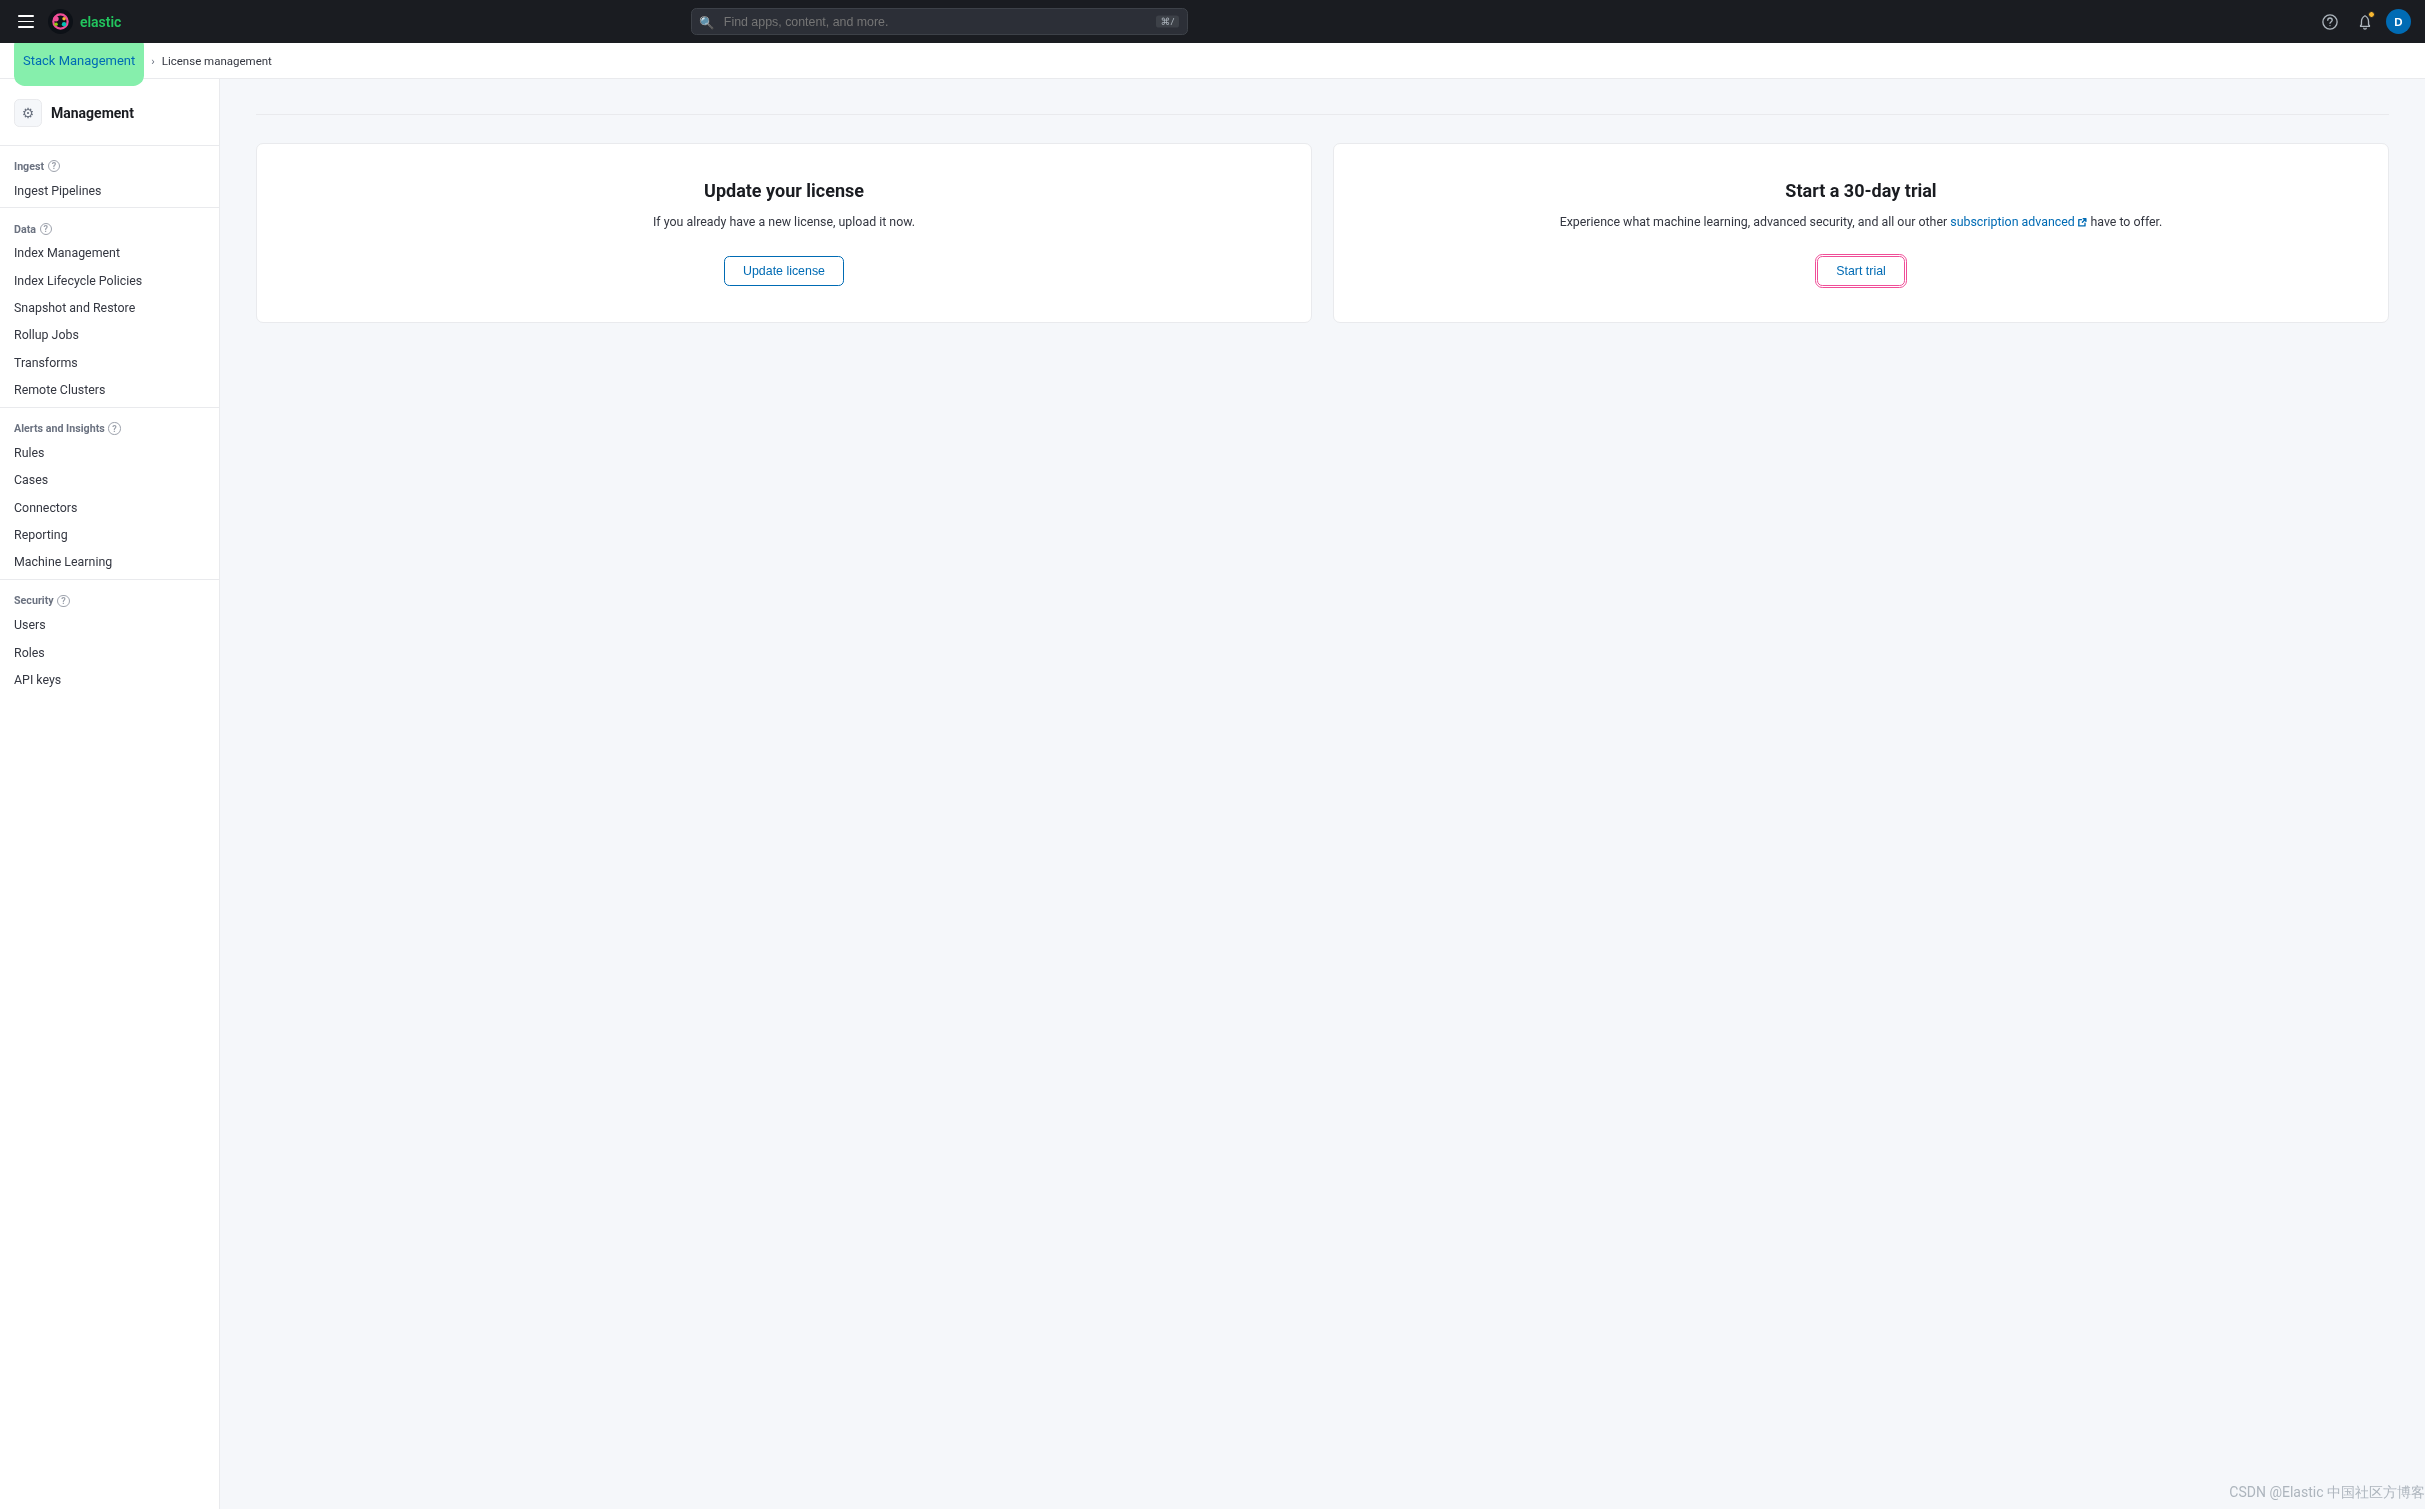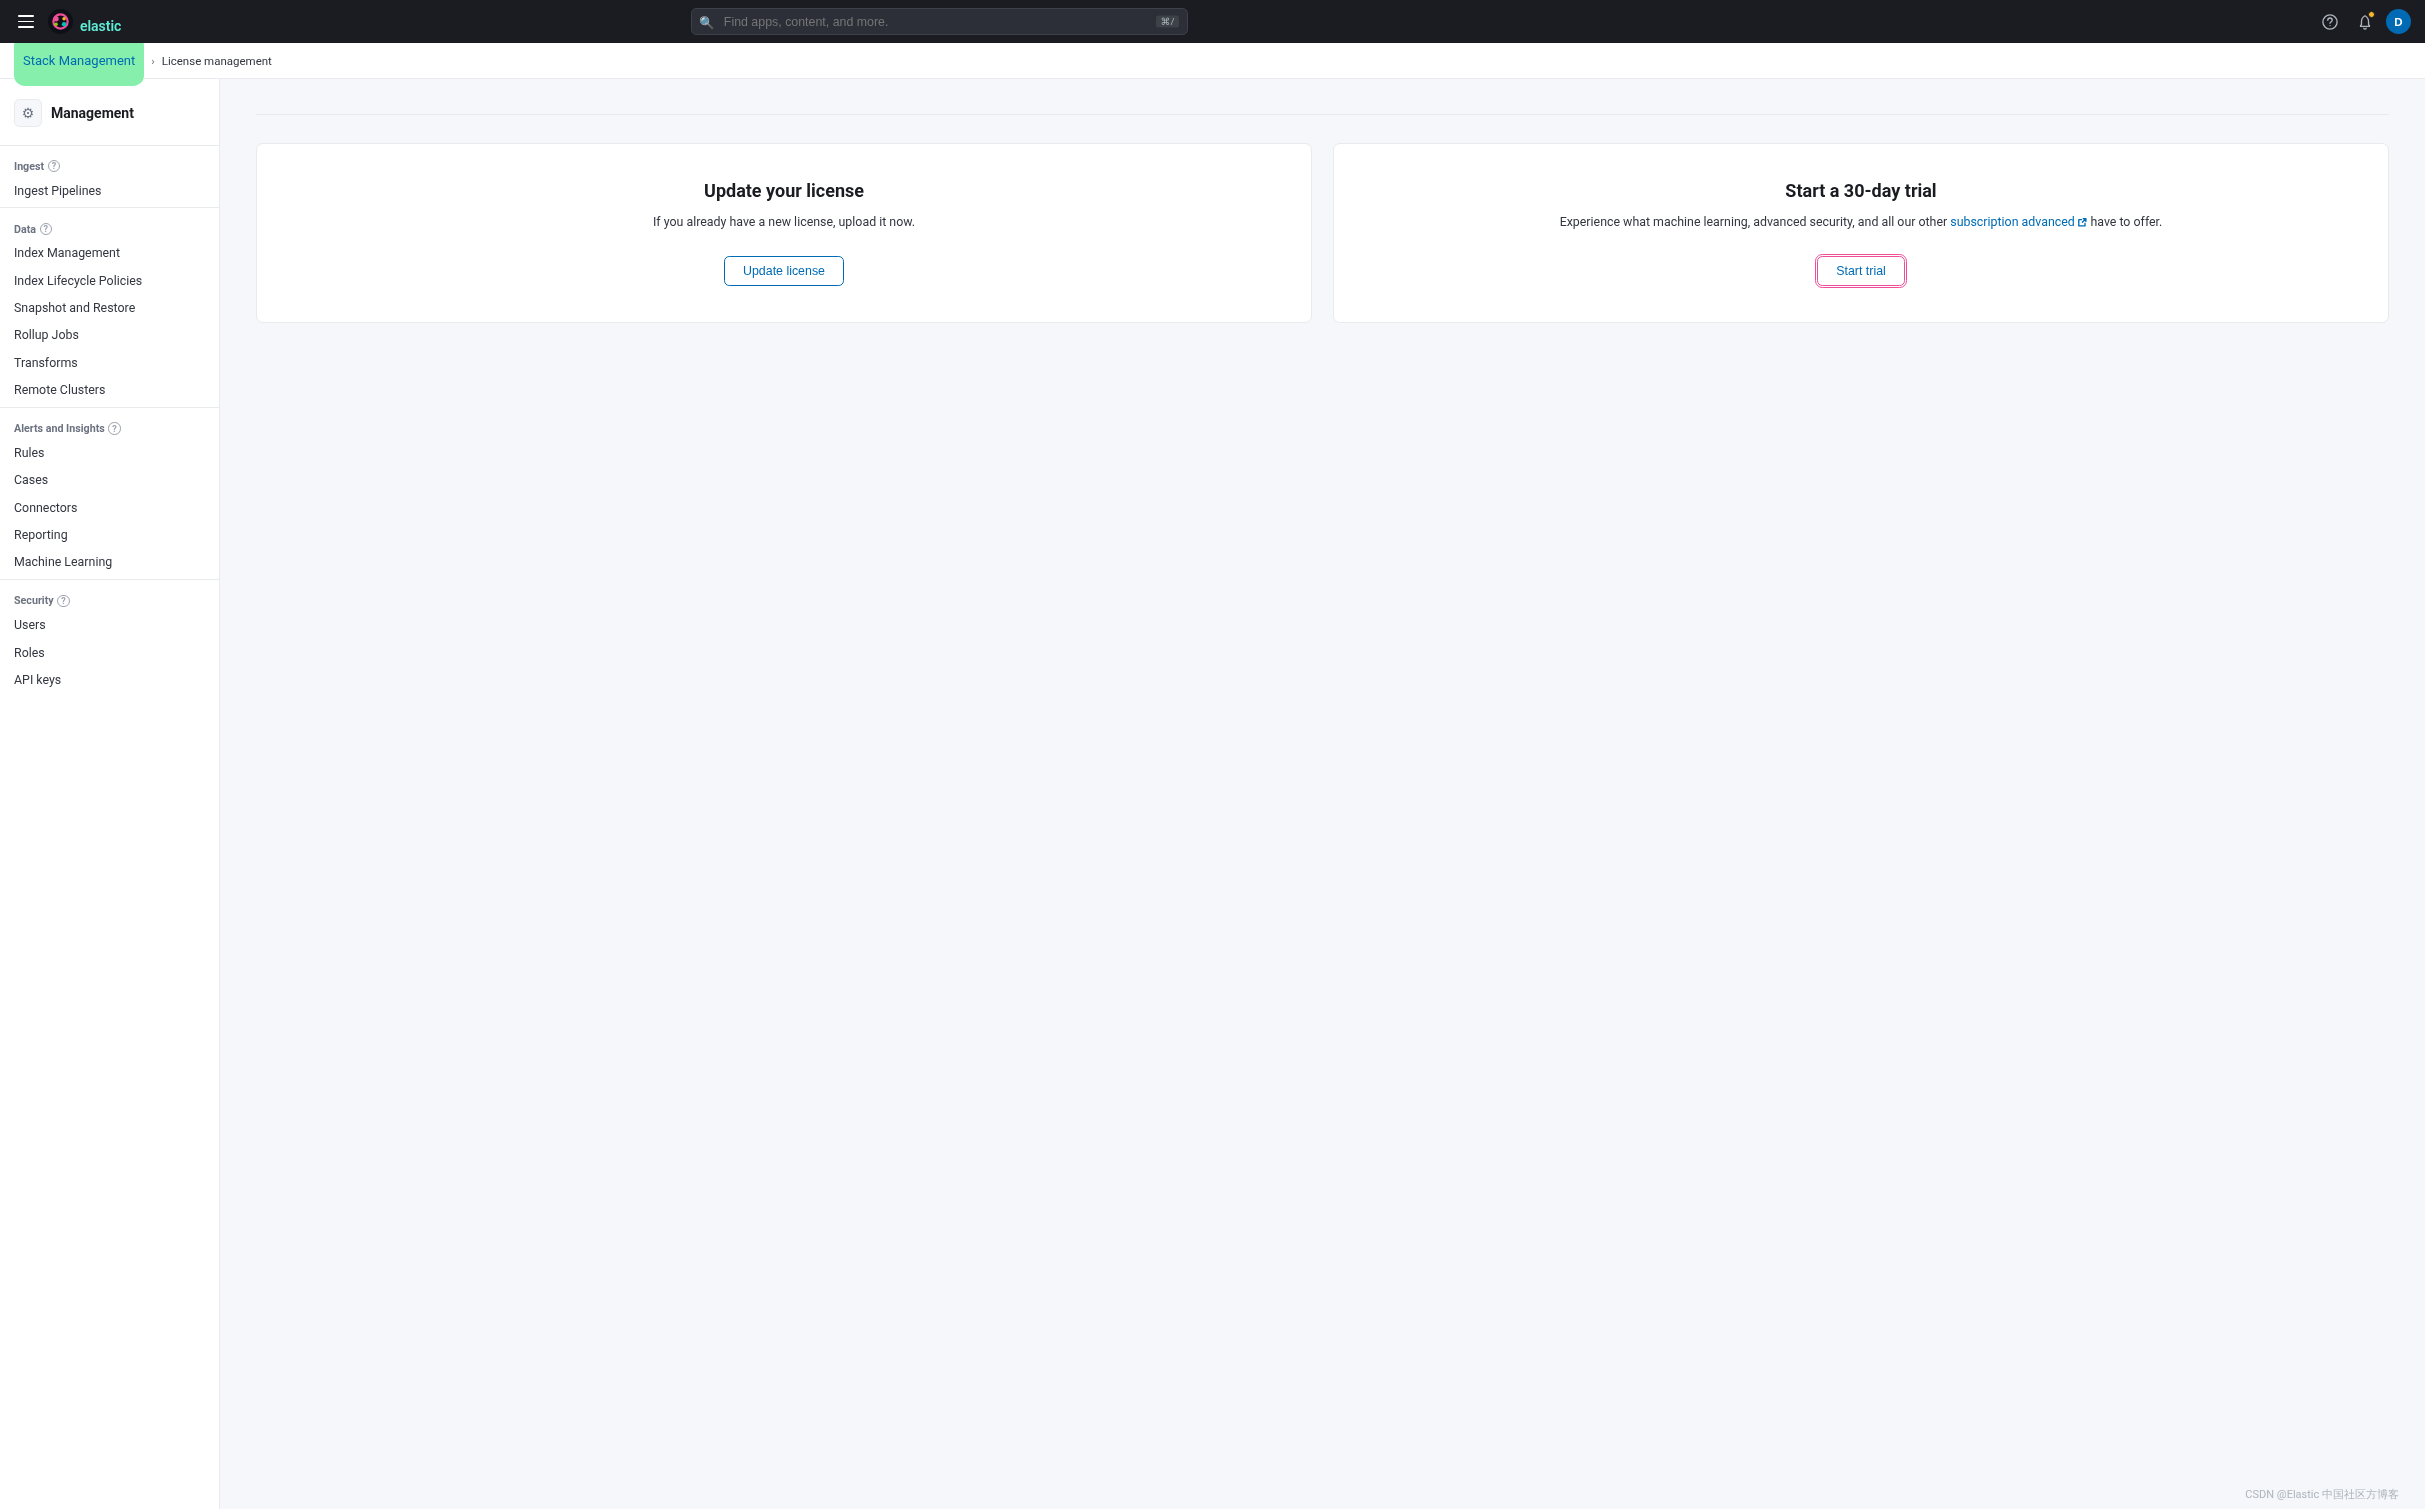--- a/index.html
+++ b/index.html
@@ -28,23 +28,23 @@
     }
     .hamburger-btn span {
       display: block;
       width: 16px;
       height: 1.8px;
       background: #fff;
       border-radius: 0.9px;
     }
     .elastic-logo {
       display: flex;
-      align-items: flex-end;
+      align-items: center;
       gap: 7px;
-      color: #5eead4;
+      color: #22c55e;
       font-size: 14px;
       font-weight: 600;
       text-decoration: none;
     }
     .elastic-logo-icon {
       width: 25px;
       height: 25px;
     }
     .search-bar {
       flex: 1;
@@ -348,22 +348,22 @@
       display: inline-flex;
       align-items: center;
       margin-left: 1.8px;
       vertical-align: middle;
     }
 
     
     .watermark {
       position: fixed;
       bottom: 7px;
-      right: 26px;
-      font-size: 11px;
+      right: 0;
+      font-size: 14px;
       color: #adb5bd;
     }
   </style>
 </head>
 <body>
 
 <nav class="top-nav">
   <button class="hamburger-btn" aria-label="Toggle menu">
     <span></span>
       <span></span>

